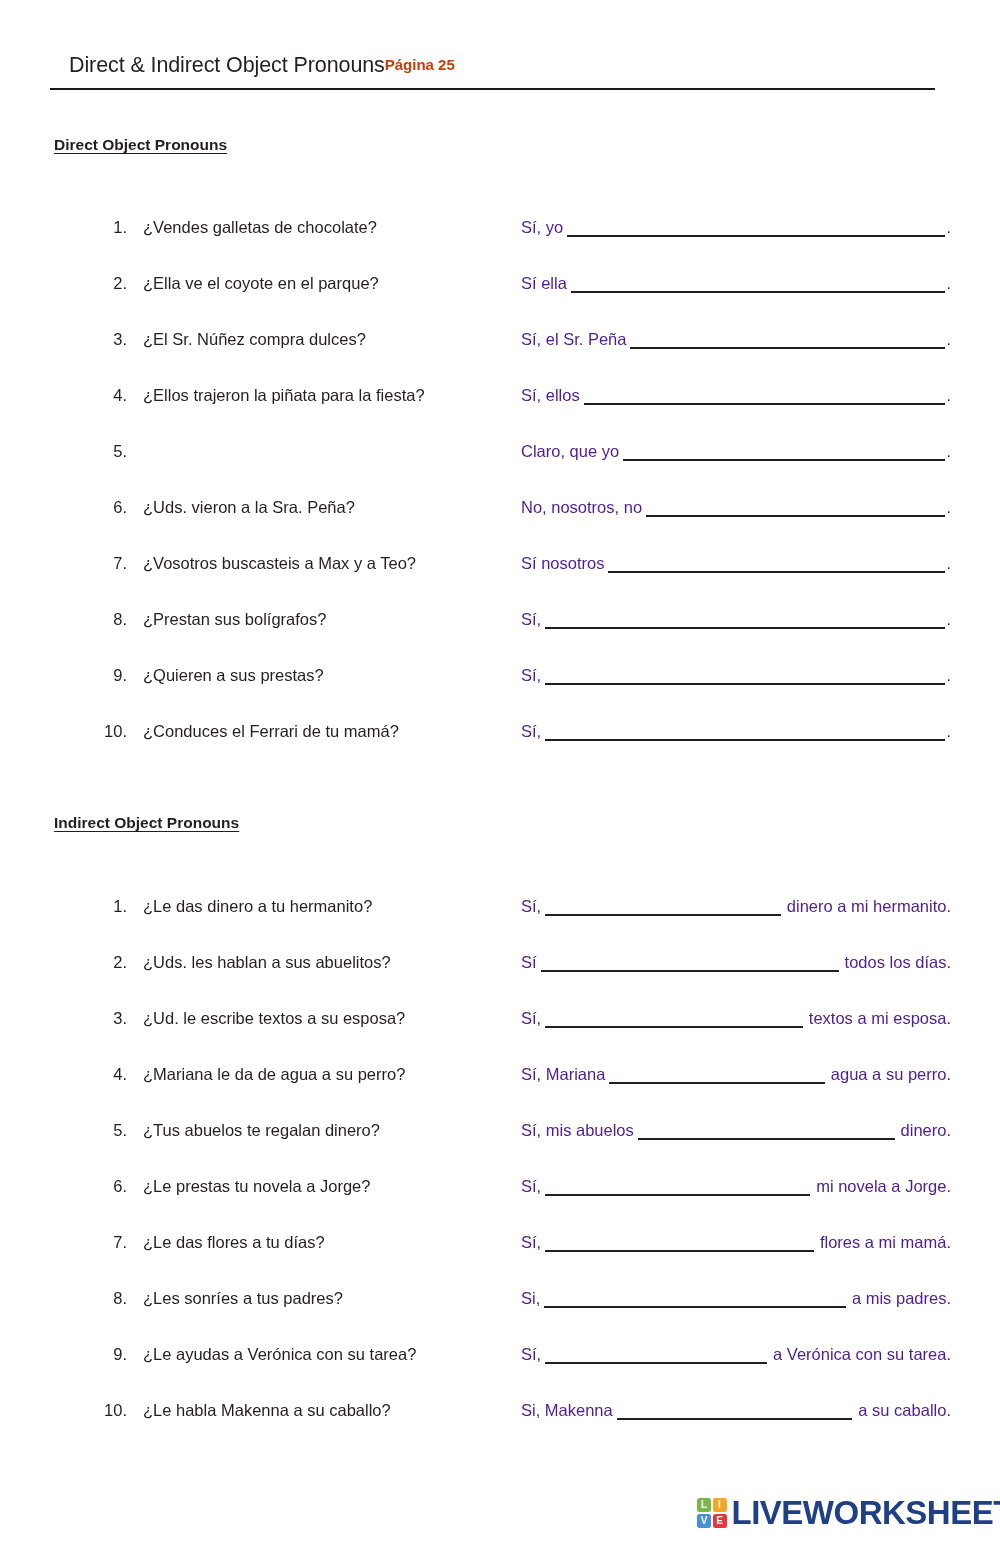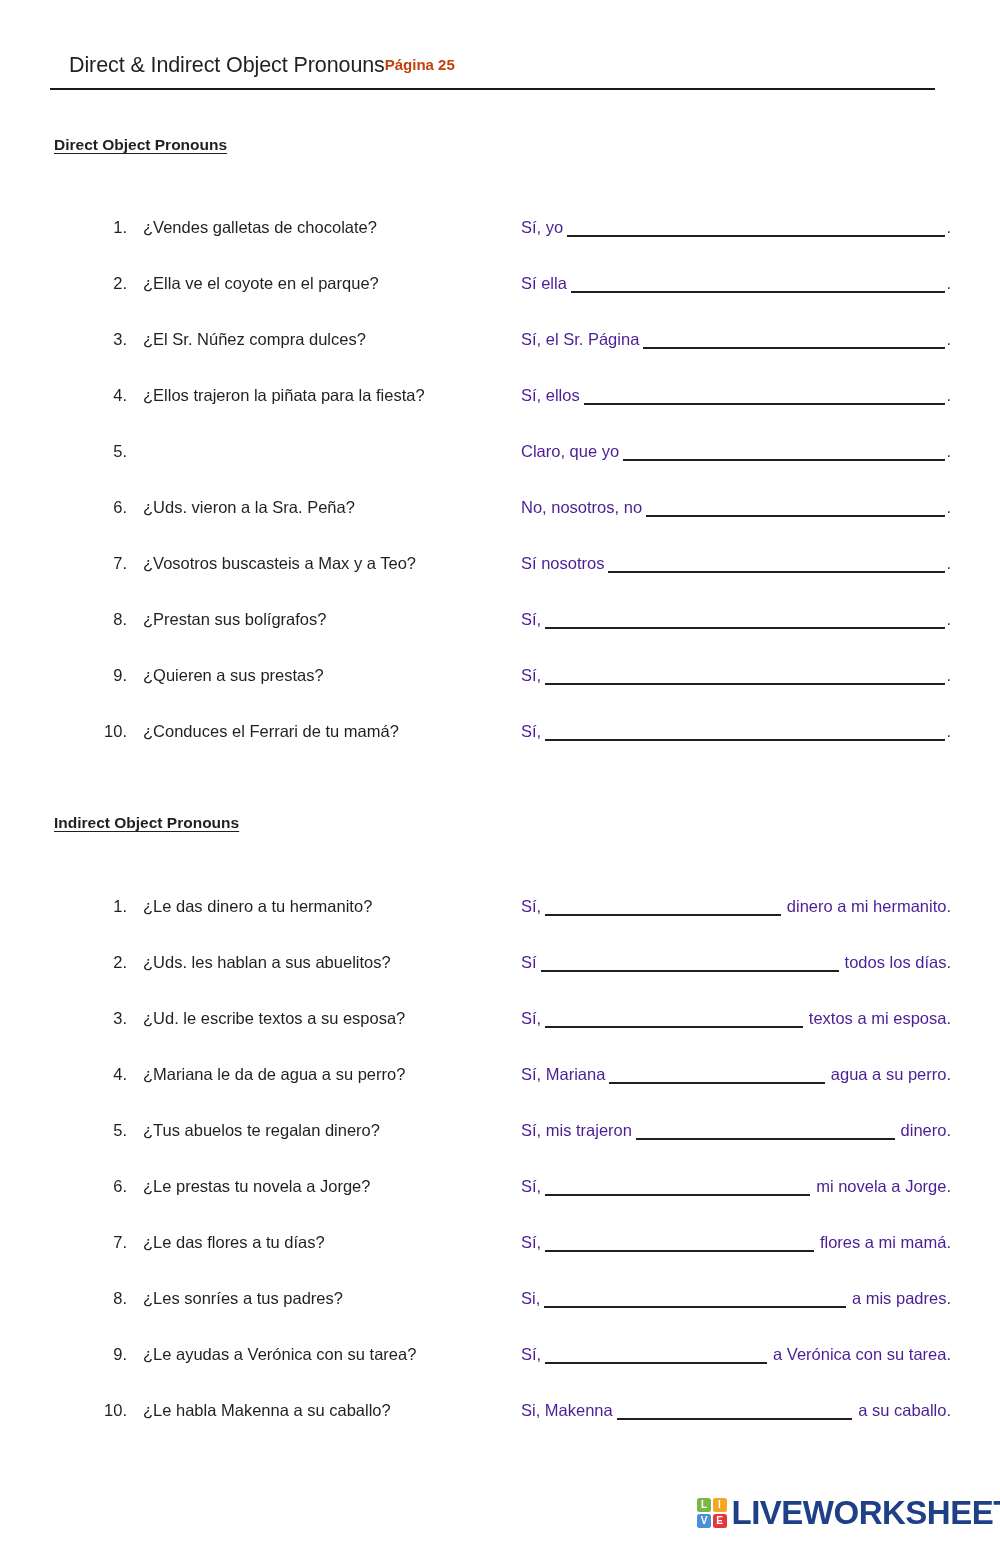--- a/index.html
+++ b/index.html
@@ -194,21 +194,21 @@
       <div class="answer">
         <span class="pre">Sí ella</span>
         <span class="blank"></span>
         <span class="period">.</span>
       </div>
     </div>
     <div class="qrow">
       <div class="num">3.</div>
       <div class="question">¿El Sr. Núñez compra dulces?</div>
       <div class="answer">
-        <span class="pre">Sí, el Sr. Página</span>
+        <span class="pre">Sí, el Sr. Peña</span>
         <span class="blank"></span>
         <span class="period">.</span>
       </div>
     </div>
     <div class="qrow">
       <div class="num">4.</div>
       <div class="question">¿Ellos trajeron la piñata para la fiesta?</div>
       <div class="answer">
         <span class="pre">Sí, ellos</span>
         <span class="blank"></span>
@@ -306,21 +306,21 @@
       <div class="answer has-suffix">
         <span class="pre">Sí, Mariana</span>
         <span class="blank"></span>
         <span class="suf">agua a su perro.</span>
       </div>
     </div>
     <div class="qrow">
       <div class="num">5.</div>
       <div class="question">¿Tus abuelos te regalan dinero?</div>
       <div class="answer has-suffix">
-        <span class="pre">Sí, mis trajeron</span>
+        <span class="pre">Sí, mis abuelos</span>
         <span class="blank"></span>
         <span class="suf">dinero.</span>
       </div>
     </div>
     <div class="qrow">
       <div class="num">6.</div>
       <div class="question">¿Le prestas tu novela a Jorge?</div>
       <div class="answer has-suffix">
         <span class="pre">Sí,</span>
         <span class="blank"></span>

